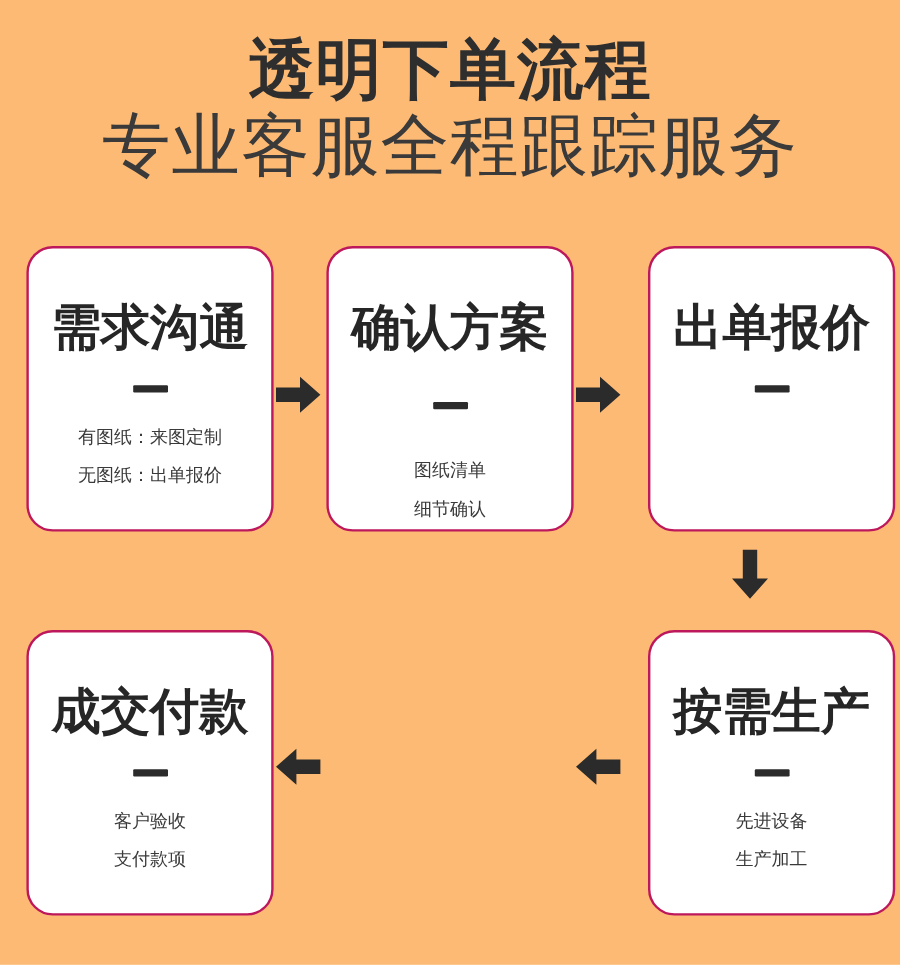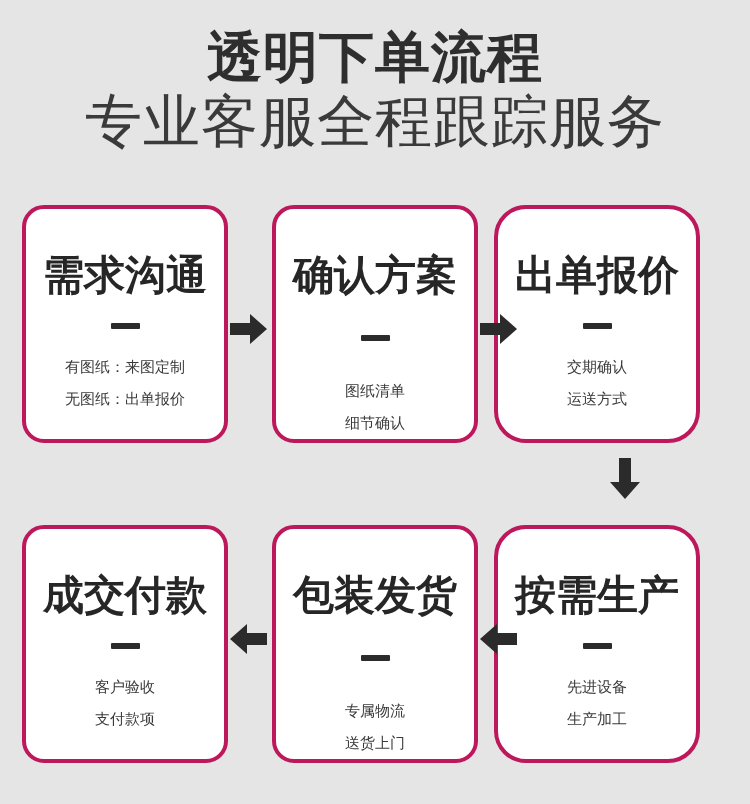--- a/index.html
+++ b/index.html
@@ -11,22 +11,21 @@
     width: 750px;
     height: 804px;
     font-family: "Liberation Sans", "DejaVu Sans", sans-serif;
     color: #2b2b2b;
     overflow: hidden;
   }
   .page {
     position: relative;
     width: 750px;
     height: 804px;
-    background: #e5e5e5;
-    font-family: Liberation Serif, serif;
+    background: #fdba74;
   }
 
   
   .header {
     position: absolute;
     left: 0;
     top: 24px;
     width: 750px;
     text-align: center;
   }
@@ -62,32 +61,32 @@
   .row.row2 {
     margin-top: 80px;
   }
 
   .card {
     position: absolute;
     top: 0;
     width: 206px;
     height: 238px;
     box-sizing: border-box;
-    border: 4px solid #be185d;
+    border: 2px solid #be185d;
     border-radius: 22px;
     background: #ffffff;
     display: flex;
     flex-direction: column;
     align-items: center;
     justify-content: flex-start;
     padding-top: 42px;
   }
   .card.c1 { left: 22px; }
   .card.c2 { left: 272px; justify-content: space-between; }
-  .card.c3 { left: 494px; border-radius: 32px; }
+  .card.c3 { left: 540px; }
 
   .card-title {
     font-size: 41px;
     font-weight: 700;
     line-height: 48px;
     letter-spacing: 0px;
     color: #262626;
     white-space: nowrap;
   }
   .divider {
@@ -150,47 +149,35 @@
         <div class="divider"></div>
         <div class="card-lines">
           <div class="card-line">图纸清单</div>
           <div class="card-line">细节确认</div>
         </div>
       </div>
 
       <div class="card c3">
         <div class="card-title">出单报价</div>
         <div class="divider"></div>
-        <div class="card-lines">
-          <div class="card-line">交期确认</div>
-          <div class="card-line">运送方式</div>
-        </div>
       </div>
 
     </div>
 
     <div class="row row2">
 
       <div class="card c1">
         <div class="card-title">成交付款</div>
         <div class="divider"></div>
         <div class="card-lines">
           <div class="card-line">客户验收</div>
           <div class="card-line">支付款项</div>
         </div>
       </div>
 
-      <div class="card c2">
-        <div class="card-title">包装发货</div>
-        <div class="divider"></div>
-        <div class="card-lines">
-          <div class="card-line">专属物流</div>
-          <div class="card-line">送货上门</div>
-        </div>
-      </div>
 
       <div class="card c3">
         <div class="card-title">按需生产</div>
         <div class="divider"></div>
         <div class="card-lines">
           <div class="card-line">先进设备</div>
           <div class="card-line">生产加工</div>
         </div>
       </div>
 

